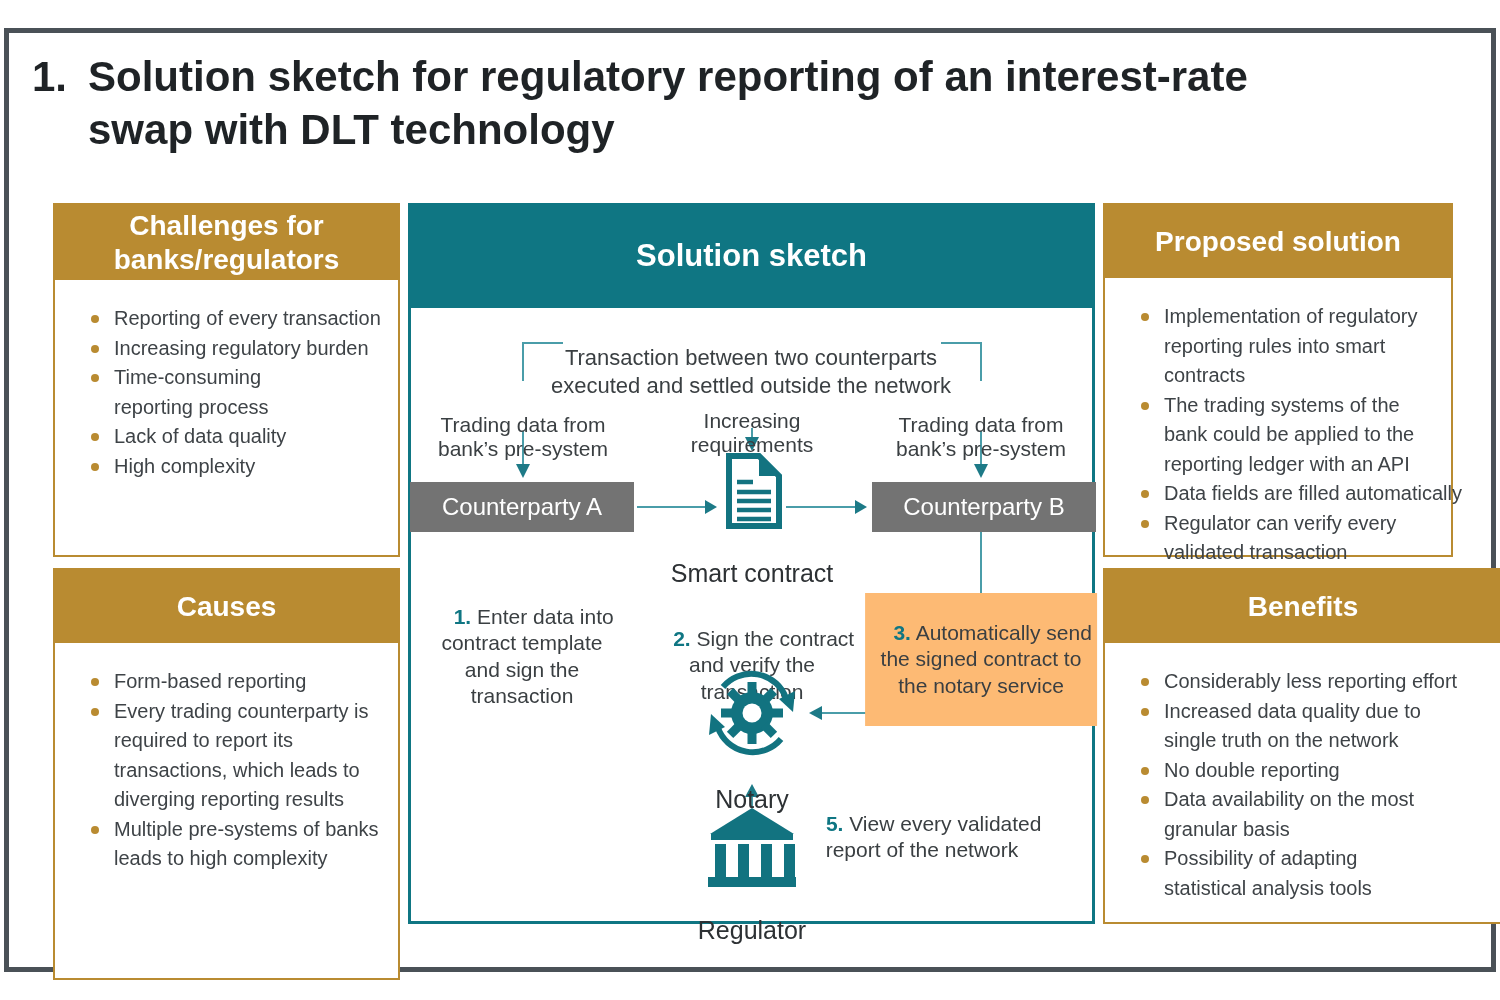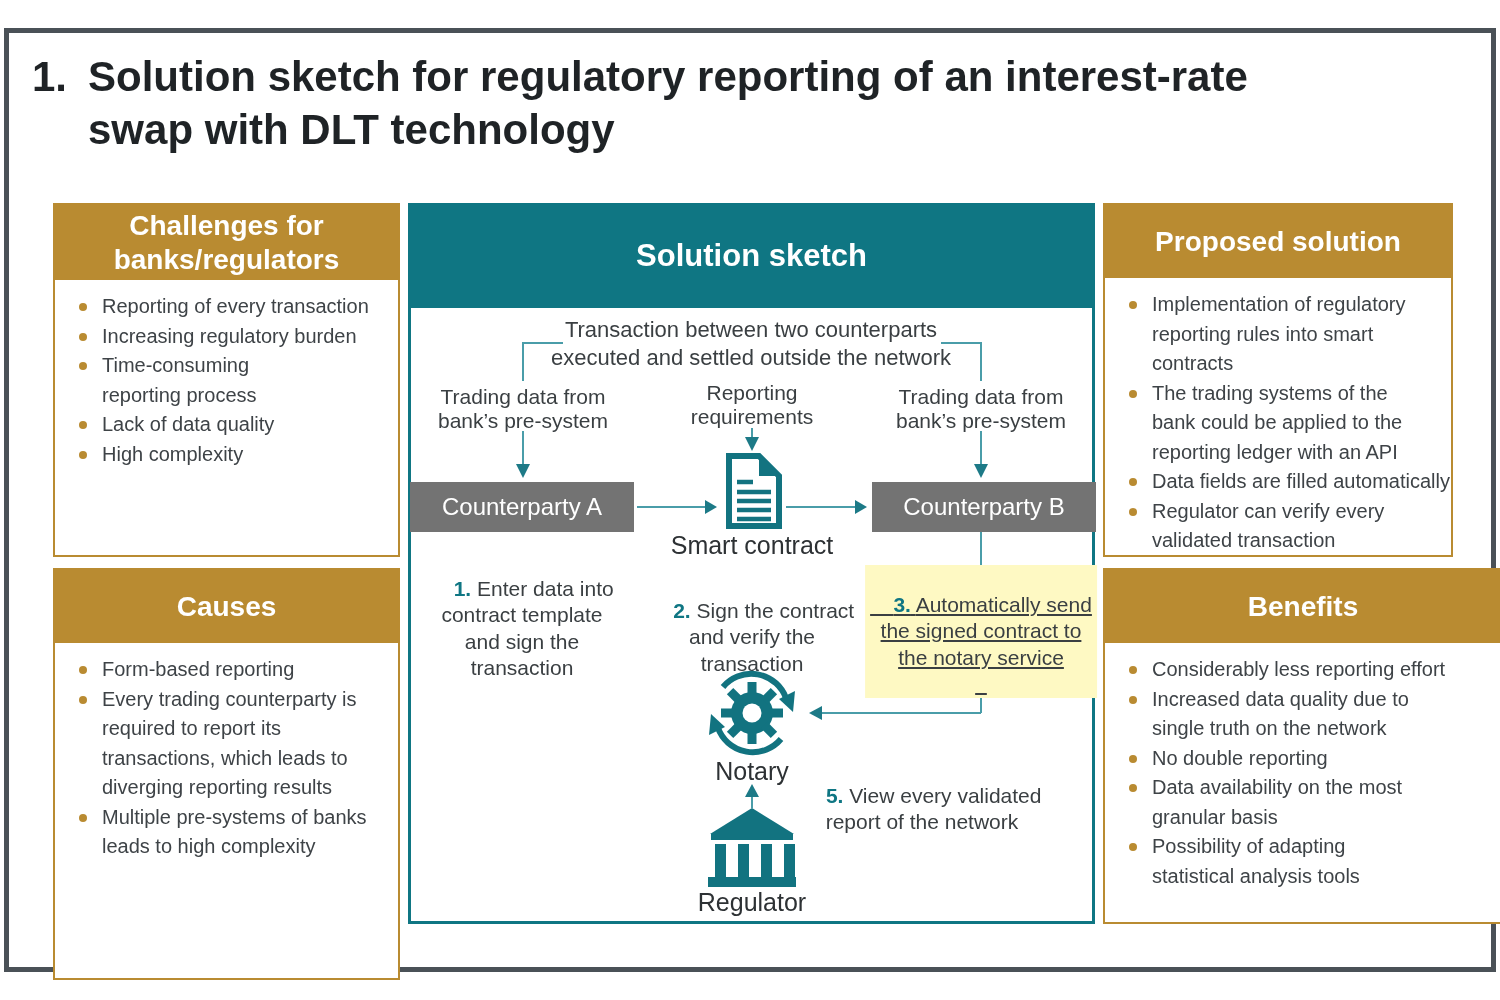--- a/index.html
+++ b/index.html
@@ -10,42 +10,42 @@
   
   #title{position:absolute;left:32px;top:50px;color:#1f2326;font-weight:700;
          font-size:42px;line-height:53px;}
   #title .num{position:absolute;left:0;top:0;}
   #title .txt{display:block;padding-left:56px;white-space:pre;}
   
   .gbox{position:absolute;border:2px solid #b98b31;background:#fff;box-sizing:border-box;}
   .gbox .hd{display:flex;align-items:center;justify-content:center;text-align:center;
             background:#b98b31;color:#ffffff;font-weight:700;font-size:28px;line-height:34px;
             white-space:pre-line;}
-  .gbox ul{list-style:none;margin:4px;padding:8px 8px 0 14px;
+  .gbox ul{list-style:none;margin:16px;padding:8px 8px 0 14px;
            font-size:20px;line-height:29.5px;color:#3e4347;}
   .gbox li{position:relative;padding-left:29px;white-space:pre;}
   .gbox li::before{content:"";position:absolute;left:6px;top:11px;width:8px;height:8px;
            border-radius:50%;background:#b98b31;}
   
   #flowbox{position:absolute;left:408px;top:203px;width:687px;height:721px;
            border:3px solid #0f7683;background:#fff;box-sizing:border-box;}
   #flowhd{position:absolute;left:408px;top:203px;width:687px;height:105px;
           background:#0f7683;color:#fff;font-weight:700;font-size:31px;
           display:flex;align-items:center;justify-content:center;box-sizing:border-box;}
   
   .ft{position:absolute;transform:translateX(-50%);text-align:center;color:#3a3f42;
-      white-space:pre;z-index:2;}
+      white-space:pre;z-index:2;margin-top:28px;}
   .note{font-size:22px;line-height:27.5px;}
   .inp{font-size:21px;line-height:23.5px;}
   .step{font-size:21px;line-height:26.5px;}
   .stepnum{color:#0f7683;font-weight:700;}
   .biglabel{font-size:25px;color:#2d3134;}
   .cpbox{position:absolute;width:224px;height:50px;background:#737373;color:#ffffff;
          font-size:24px;display:flex;align-items:center;justify-content:center;z-index:2;}
-  .whitebg{background:#fef9c3;padding:0 5px;text-decoration:underline;}
+  .whitebg{background:#fdba74;padding:0 5px;}
   svg.overlay{position:absolute;left:0;top:0;z-index:1;}
   svg.icon{position:absolute;z-index:2;}
 </style>
 </head>
 <body>
 
 <div id="stage">
   <div id="panel"></div>
 
   <div id="title">
@@ -133,21 +133,21 @@
       <polygon points="855,500 855,514 867,507"></polygon>
       <polygon points="822,706 822,720 809,713"></polygon>
       <polygon points="745,797 759,797 752,784"></polygon>
     </g>
   </svg>
 
   <div class="ft note" style="left:751px;top:316px;">Transaction between two counterparts
 executed and settled outside the network</div>
   <div class="ft inp" style="left:523px;top:385px;">Trading data from
 bank’s pre-system</div>
-  <div class="ft inp" style="left:752px;top:381px;">Reporting
+  <div class="ft inp" style="left:752px;top:381px;">Increasing
 requirements</div>
   <div class="ft inp" style="left:981px;top:385px;">Trading data from
 bank’s pre-system</div>
 
   <div class="cpbox" style="left:410px;top:482px;">Counterparty A</div>
   <div class="cpbox" style="left:872px;top:482px;">Counterparty B</div>
 
   <svg class="icon" style="left:720px;top:447px;" width="66" height="86" viewBox="720 447 66 86">
     <path d="M 729,456 h 30 l 20,20 v 50 h -50 z" fill="#ffffff" stroke="#127380" stroke-width="6"></path>
     <path d="M 759,456 v 20 h 20 z" fill="#127380"></path>

